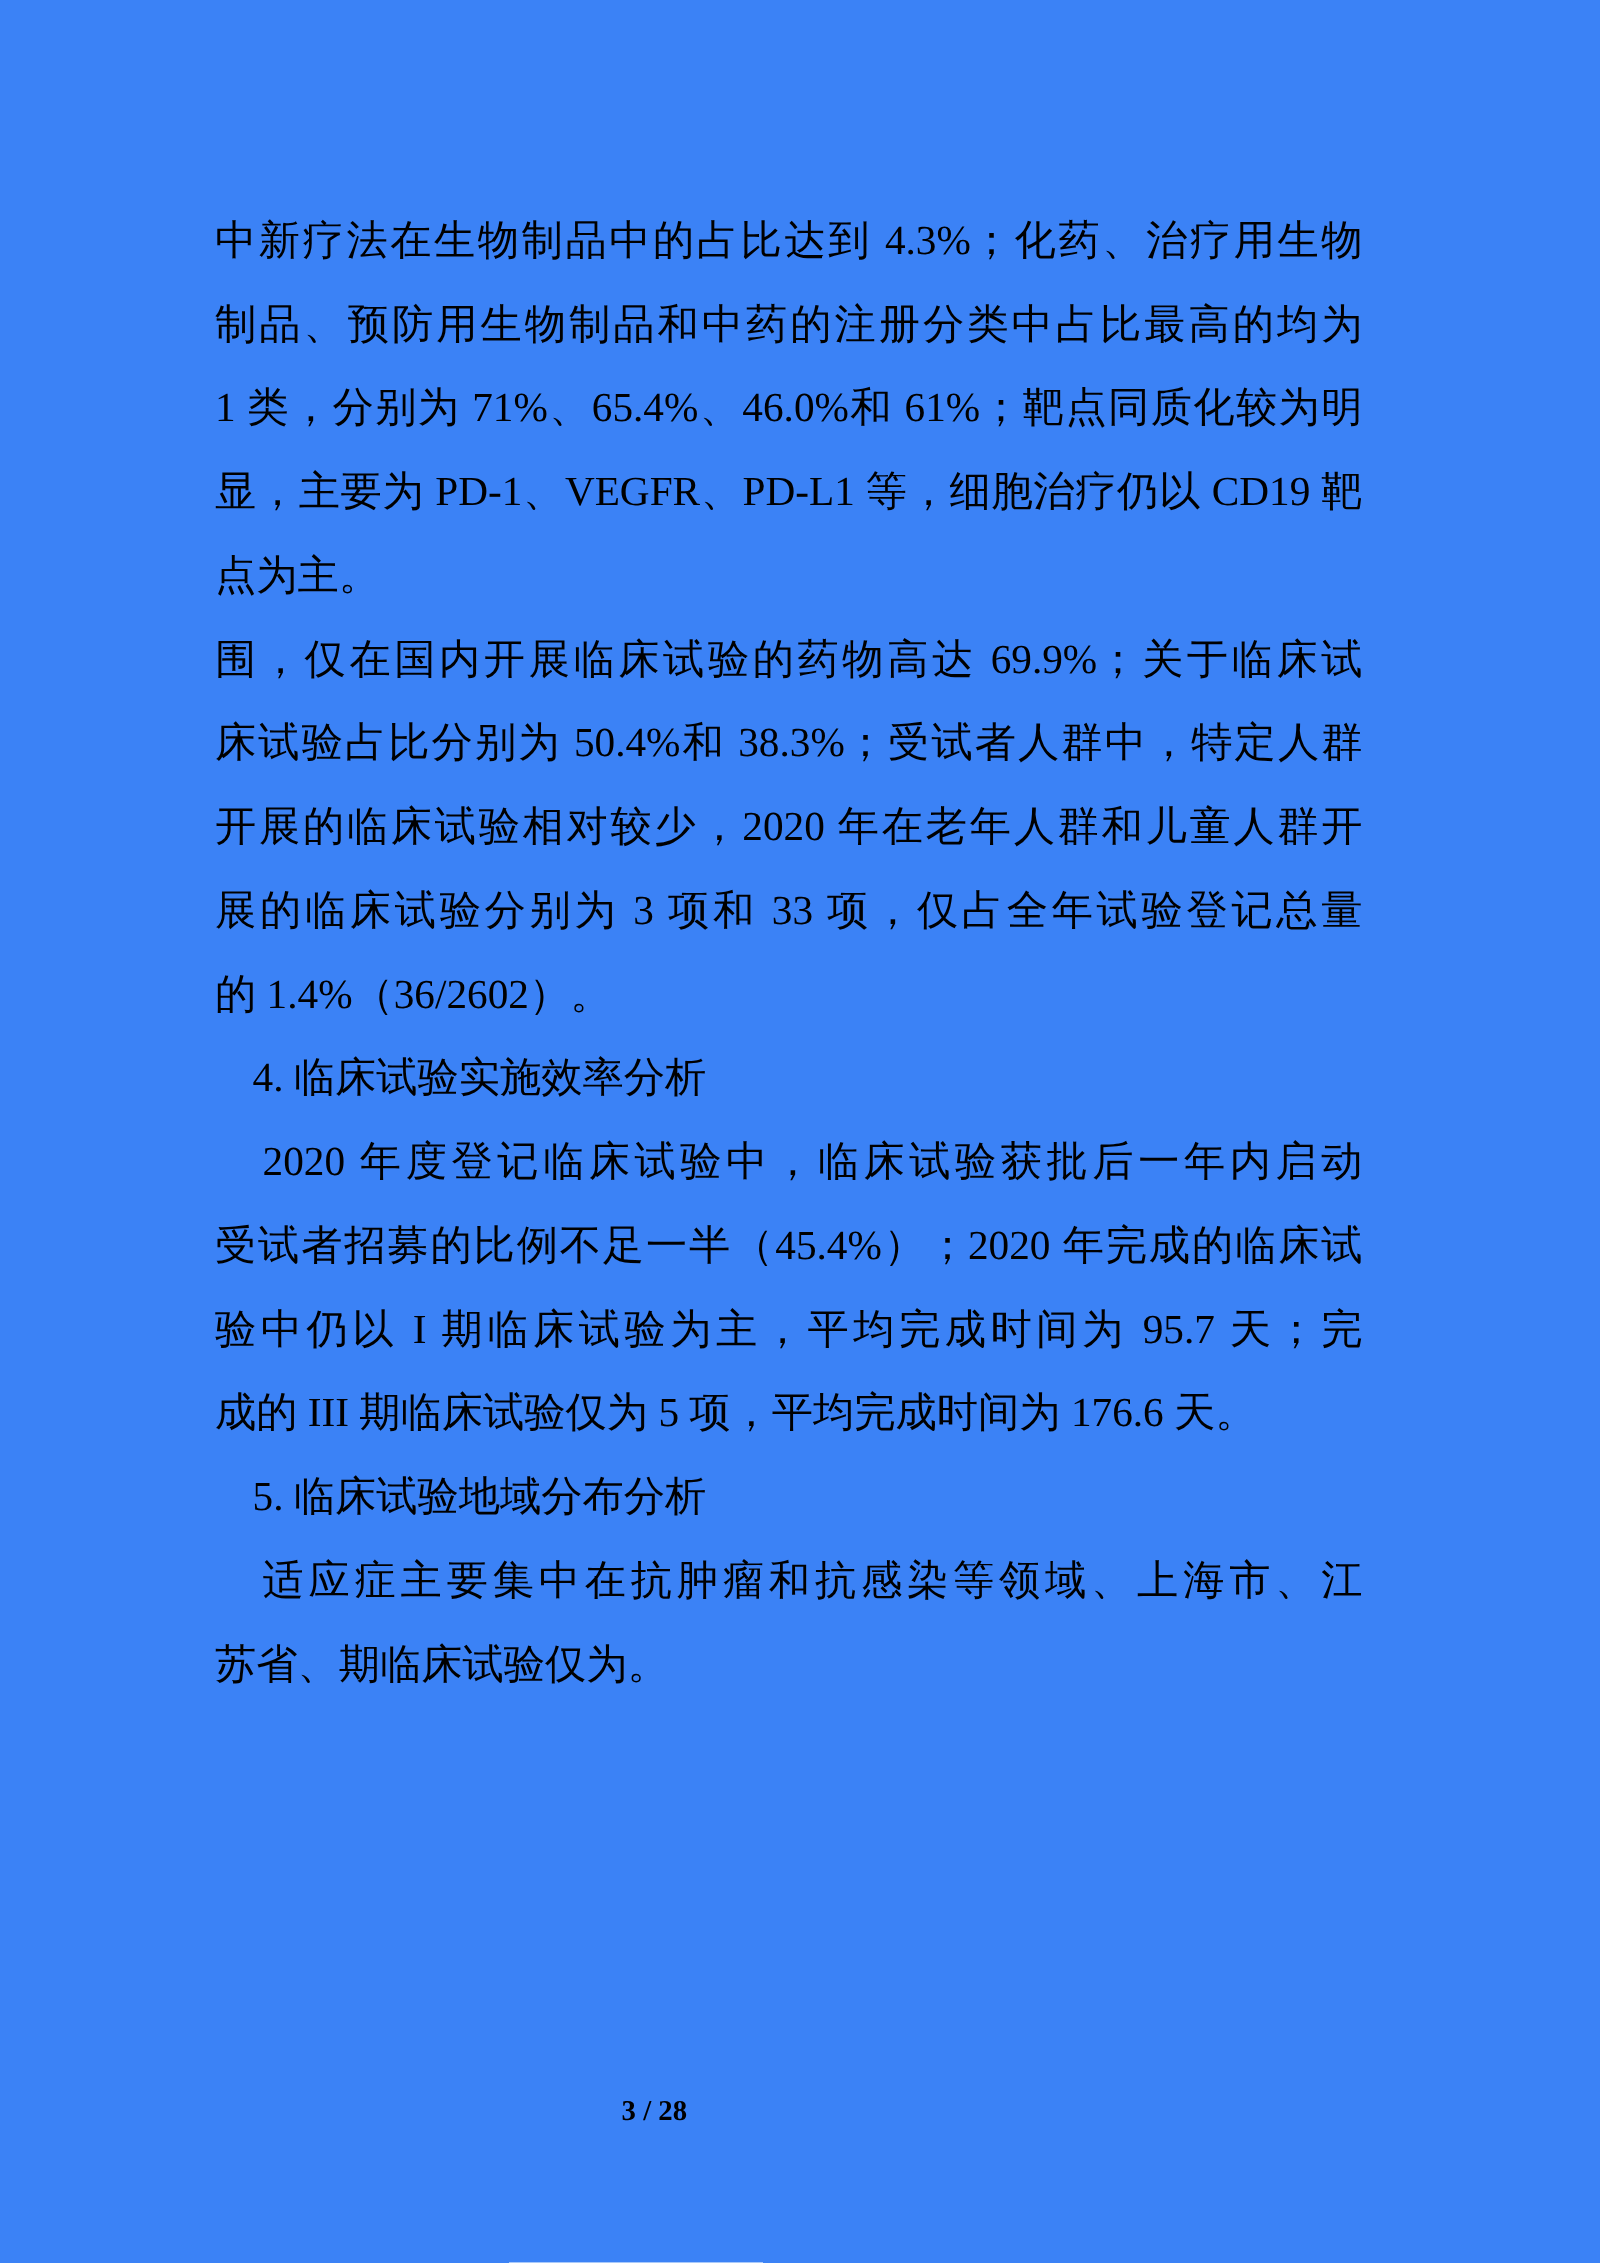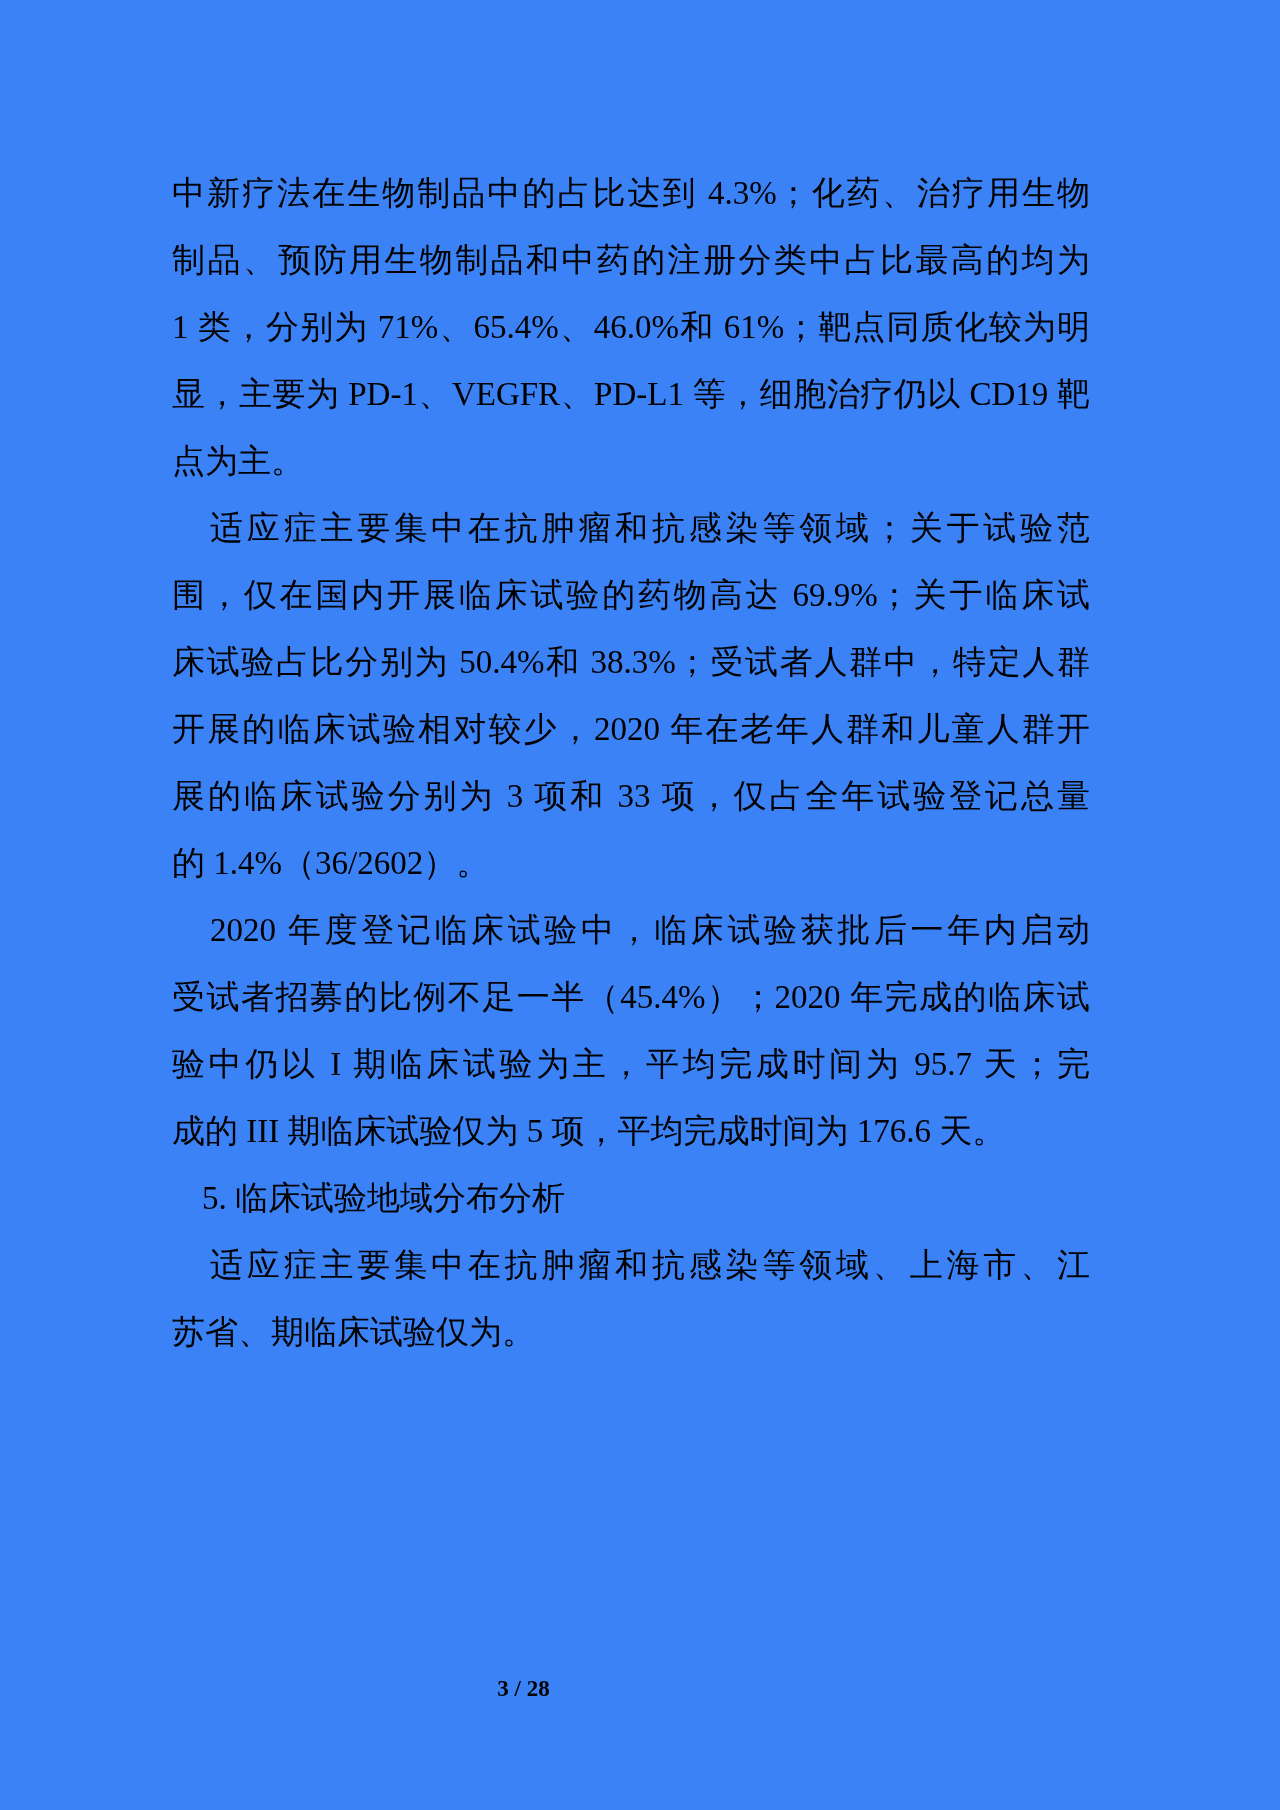--- a/index.html
+++ b/index.html
@@ -56,26 +56,26 @@
 </head>
 <body>
 
 <div class="page">
   <div class="content">
     <div class="line jf">中新疗法在生物制品中的占比达到 4.3%；化药、治疗用生物</div>
     <div class="line jf">制品、预防用生物制品和中药的注册分类中占比最高的均为</div>
     <div class="line jf">1 类，分别为 71%、65.4%、46.0%和 61%；靶点同质化较为明</div>
     <div class="line jf">显，主要为 PD-1、VEGFR、PD-L1 等，细胞治疗仍以 CD19 靶</div>
     <div class="line">点为主。</div>
-    <div class="line jf ind">适应症主要集中在抗肿瘤和抗感染等领域；关于试验范</div>
     <div class="line jf">围，仅在国内开展临床试验的药物高达 69.9%；关于临床试</div>
     <div class="line jf">床试验占比分别为 50.4%和 38.3%；受试者人群中，特定人群</div>
     <div class="line jf">开展的临床试验相对较少，2020 年在老年人群和儿童人群开</div>
     <div class="line jf">展的临床试验分别为 3 项和 33 项，仅占全年试验登记总量</div>
     <div class="line">的 1.4%（36/2602）。</div>
+    <div class="line hd">4. 临床试验实施效率分析</div>
     <div class="line jf ind">2020 年度登记临床试验中，临床试验获批后一年内启动</div>
     <div class="line jf">受试者招募的比例不足一半（45.4%）；2020 年完成的临床试</div>
     <div class="line jf">验中仍以 I 期临床试验为主，平均完成时间为 95.7 天；完</div>
     <div class="line">成的 III 期临床试验仅为 5 项，平均完成时间为 176.6 天。</div>
     <div class="line hd">5. 临床试验地域分布分析</div>
     <div class="line jf ind">适应症主要集中在抗肿瘤和抗感染等领域、上海市、江</div>
     <div class="line">苏省、期临床试验仅为。</div>
   </div>
 
   <div class="footer">3 / 28</div>

